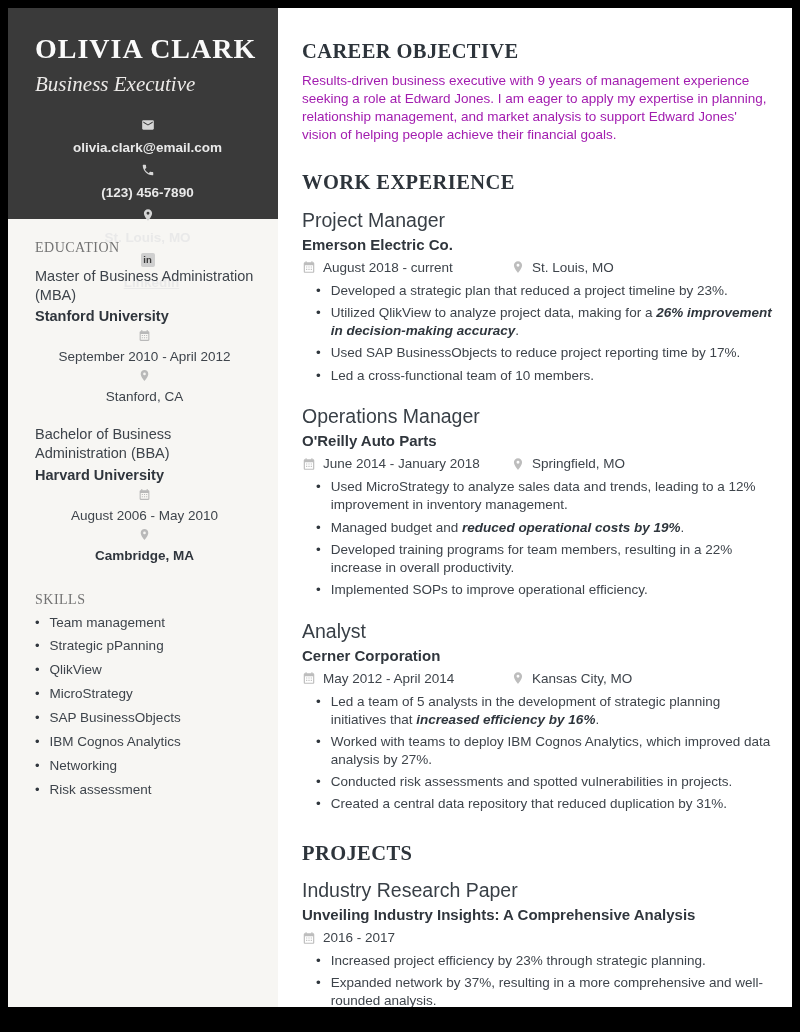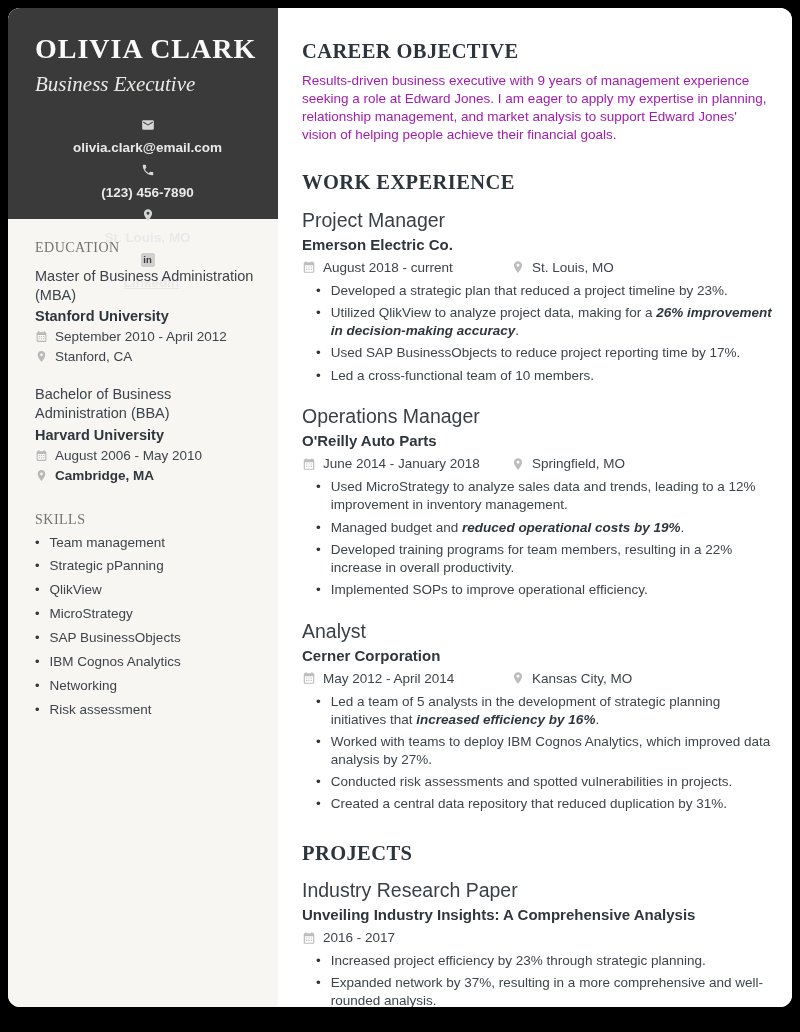--- a/index.html
+++ b/index.html
@@ -1,37 +1,37 @@
 <!DOCTYPE html>
 <html><head>
 <meta charset="utf-8">
 <style>
   * { margin:0; padding:0; box-sizing:border-box; }
   html,body { width:800px; height:1032px; }
   body { background:#000; font-family:"Liberation Sans", sans-serif; position:relative; }
-  .page { position:absolute; left:8px; top:8px; width:784px; height:999px; background:#fff; display:flex; overflow:hidden;border-radius:12px; }
+  .page { position:absolute; left:8px; top:8px; width:784px; height:999px; background:#fff; display:flex; overflow:hidden; }
 
   
   .sidebar { width:270px; flex:0 0 270px; background:#f7f6f3; display:flex; flex-direction:column; }
   .id-block { background:#3a3a3a; height:211px; padding:26px 18px 0 27px; }
   .person-name { font-family:"Liberation Serif", serif; font-weight:700; font-size:28px; color:#fafafa; letter-spacing:1px; line-height:1.1; }
   .person-title { font-family:"Liberation Serif", serif; font-style:italic; font-size:21px; color:#eceae8; margin-top:7px; }
   .contacts { margin-top:21px; }
   .contact-row { display:flex; align-items:center; gap:8px; margin-bottom:8px; color:#e9e9e9; font-size:13.5px; font-weight:700;flex-direction:column; }
   .contact-row svg { width:14px; height:14px; fill:#d6d6d6; flex:0 0 14px; }
   .li-badge { width:14px; height:14px; border-radius:2px; background:#cfcfcf; color:#3a3a3a; font-size:9.5px; font-weight:700; display:flex; align-items:center; justify-content:center; flex:0 0 14px; }
   .contact-row a { color:#e9e9e9; text-decoration:underline;padding-left:8px; }
 
   .sidebar-body { padding:21px 24px 0 27px; }
   .side-heading { font-family:"Liberation Serif", serif; font-weight:400; font-size:14px; color:#737373; letter-spacing:.5px; }
   .edu-entry { margin-top:11px; }
   .edu-entry + .edu-entry { margin-top:21px; }
   .degree { font-size:14.5px; color:#3e444b; line-height:1.32; }
   .school { font-size:14.5px; font-weight:700; color:#30363d; margin-top:3px; margin-bottom:5px; }
-  .side-meta { display:flex; align-items:center; gap:7px; font-size:13.5px; color:#3e444b; margin-bottom:5px; }
+  .side-meta { display:flex; align-items:center; gap:7px; font-size:13.5px; color:#3e444b; margin-bottom:5px;flex-direction:column; }
   .side-meta svg { width:13px; height:13px; fill:#b9b9b9; flex:0 0 13px; }
   .side-meta.strong span { font-weight:700; color:#30363d; }
 
   .skills-block { margin-top:29px; }
   .skill-row { display:flex; gap:10px; margin-top:7px; font-size:13.5px; color:#3e444b; }
   .skill-row .dot { color:#30363d; font-size:13px; line-height:1.3; }
 
   
   .main { flex:1; padding:32px 20px 0 24px; background:#fff; }
   .sec-heading { font-family:"Liberation Serif", serif; font-weight:700; font-size:20.5px; color:#2d343b; letter-spacing:.4px; }

